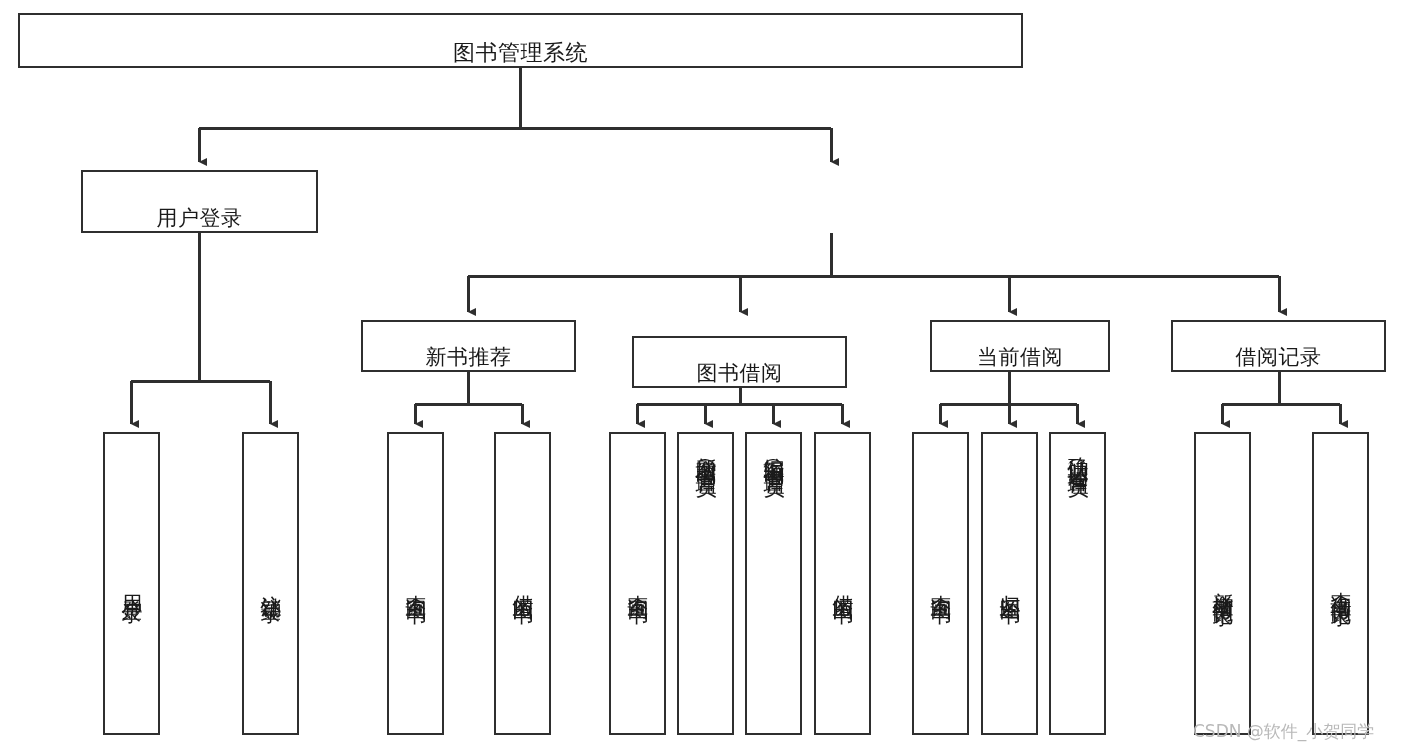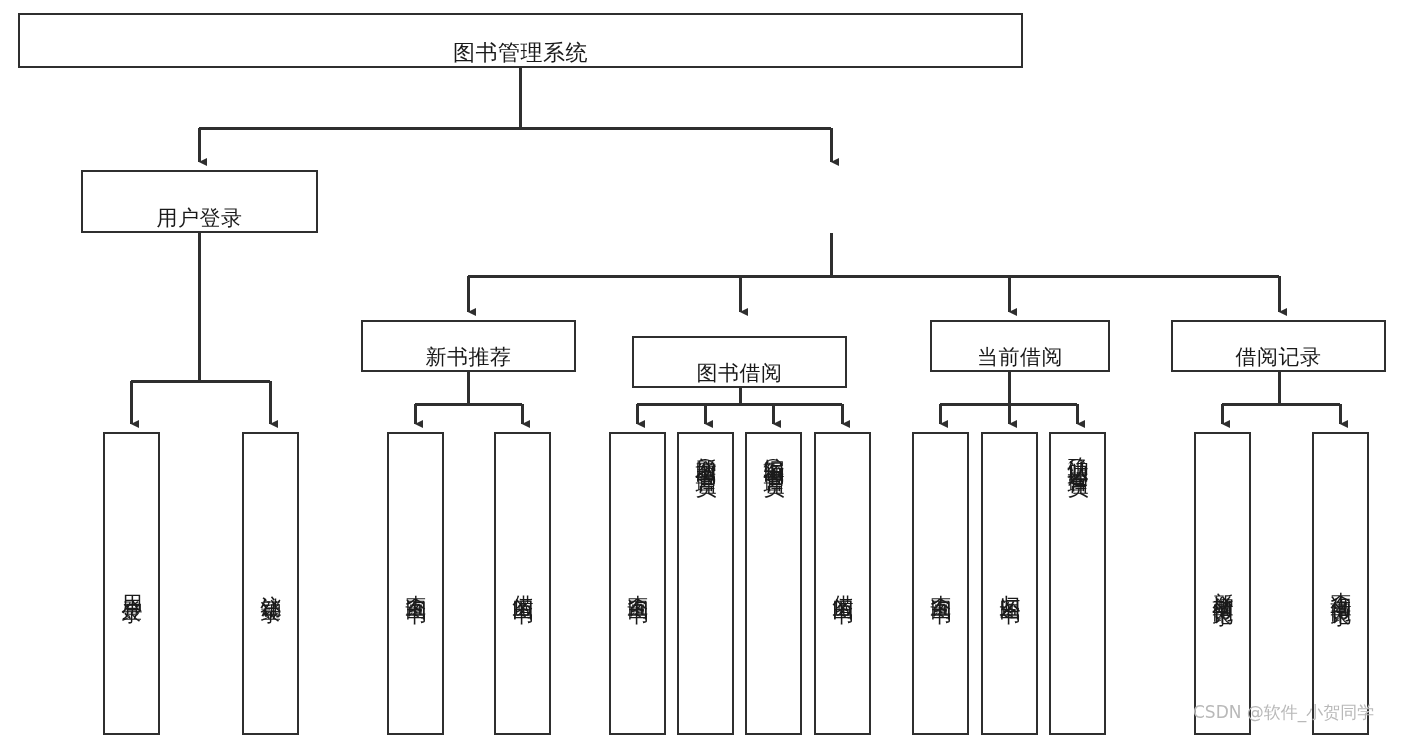--- a/index.html
+++ b/index.html
@@ -44,21 +44,21 @@
     text-orientation:upright;
     font-size:21px;
     line-height:1.18;
     letter-spacing:3px;
     white-space:nowrap;
   }
   .node.v.mid{align-items:center;padding-top:0;}
 
   #watermark{
     position:absolute;
-    left:1193px;top:701px;
+    left:1193px;top:720px;
     font-size:17px;
     color:#b9b9b9;
     white-space:nowrap;
     font-family:"DejaVu Sans","Liberation Sans",sans-serif;
     pointer-events:none;
   }
 </style>
 </head>
 <body>
 

